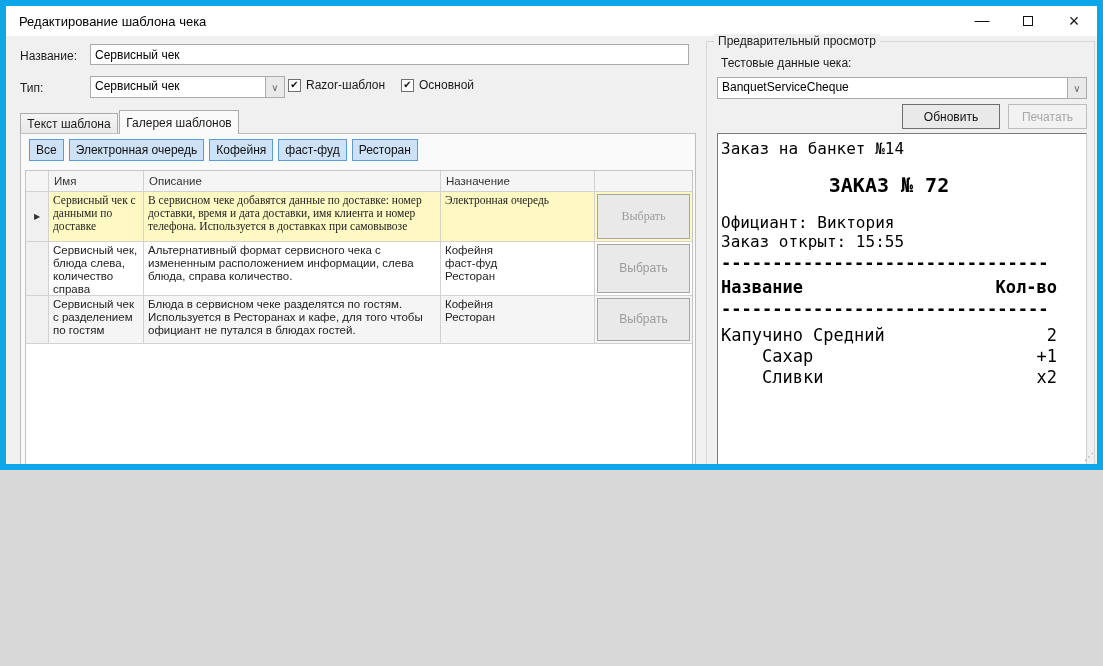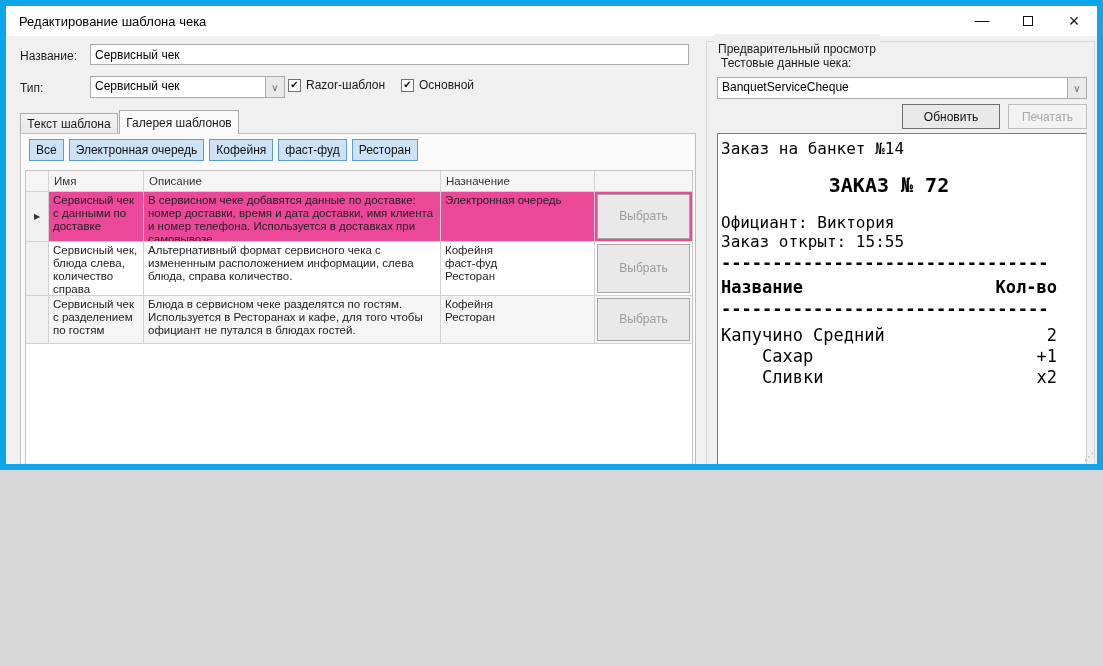--- a/index.html
+++ b/index.html
@@ -38,28 +38,28 @@
   .col-desc{width:297px;flex:none;}
   .col-purpose{width:154px;flex:none;}
   .col-action{flex:1;border-right:none;}
   .grid-row{display:flex;border-bottom:1px solid #d2d2d2;}
   .row-h1{height:50px;}
   .row-h2{height:54px;}
   .row-h3{height:48px;}
   .cell{padding:2px 4px;border-right:1px solid #d2d2d2;line-height:13px;overflow:hidden;}
   .cell-gutter{background:#f0f0f0;display:flex;align-items:center;justify-content:center;padding:0;}
   .row-arrow{font-size:8px;color:#333;}
-  .row-selected .cell:not(.cell-gutter){background:#ec4899;}
+  .row-selected .cell:not(.cell-gutter){background:#fef9c3;font-family:Liberation Serif, serif;}
   .row-alt .cell:not(.cell-gutter){background:#f5f5f5;}
   .cell-purpose{white-space:pre-line;}
   .cell-action{display:flex;padding:0;border-right:none;}
   .select-btn{flex:1;margin:2px;background:#e9e9e9;border:1px solid #a5a5a5;color:#9b9b9b;font-size:12px;display:flex;align-items:center;justify-content:center;cursor:default;}
   
   .groupbox{position:absolute;left:700px;top:35px;width:389px;height:573px;border:1px solid #d7d7d7;}
-  .groupbox-label{position:absolute;top:-8px;left:7px;background:#f0f0f0;padding:8px 4px;font-size:12px;color:#1a1a1a;}
+  .groupbox-label{position:absolute;top:-8px;left:7px;background:#f0f0f0;padding:0 4px;font-size:12px;color:#1a1a1a;}
   .testdata-label{left:14px;top:14px;}
   .test-combo{left:10px;top:35px;width:370px;height:22px;}
   .btn{position:absolute;background:#e9e9e9;border:1px solid #a0a0a0;font-size:12px;color:#111;display:flex;align-items:center;justify-content:center;cursor:default;}
   .btn-refresh{left:195px;top:62px;width:98px;height:25px;border-color:#6e6e6e;}
   .btn-print{left:301px;top:62px;width:79px;height:25px;color:#a7a7a7;border-color:#bdbdbd;background:#f2f2f2;}
   .receipt{position:absolute;left:10px;top:91px;width:370px;height:471px;background:#fff;border:1px solid;border-color:#7a7a7a #cfcfcf #cfcfcf #7a7a7a;overflow:hidden;padding:5px 0 0 3px;color:#000;}
   .r-small{font-family:"DejaVu Sans Mono",monospace;font-size:16px;line-height:19px;white-space:pre;}
   .r-title{font-family:"DejaVu Sans Mono",monospace;font-size:20px;font-weight:bold;text-align:center;width:336px;margin:15px 0 16px 0;}
   .r-divider{font-family:"DejaVu Sans Mono",monospace;font-size:17px;font-weight:bold;line-height:20px;white-space:nowrap;overflow:hidden;width:336px;margin-top:2px;}
   .r-cols{display:flex;justify-content:space-between;width:336px;font-family:"DejaVu Sans Mono",monospace;font-size:17px;font-weight:bold;line-height:20px;margin-top:4px;}

